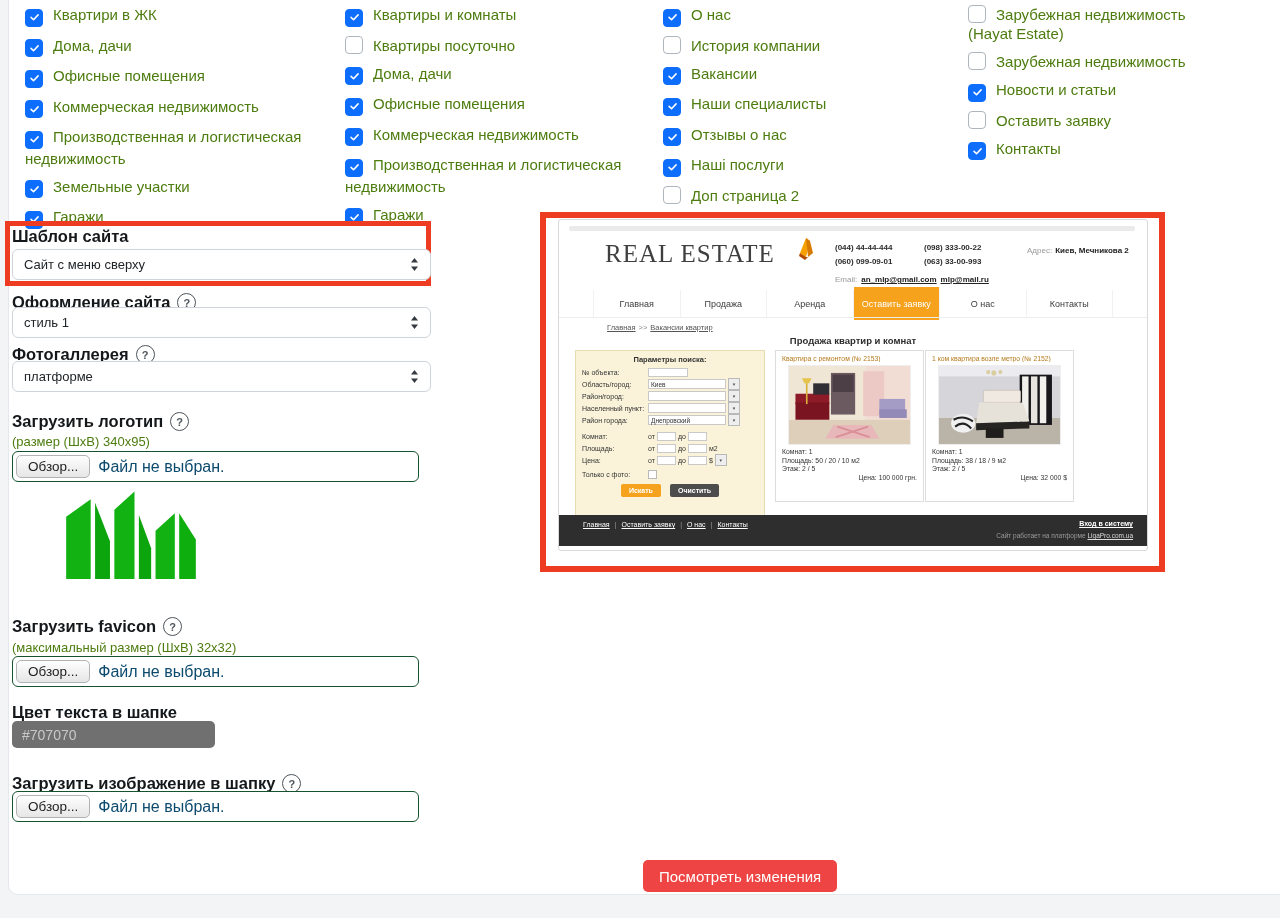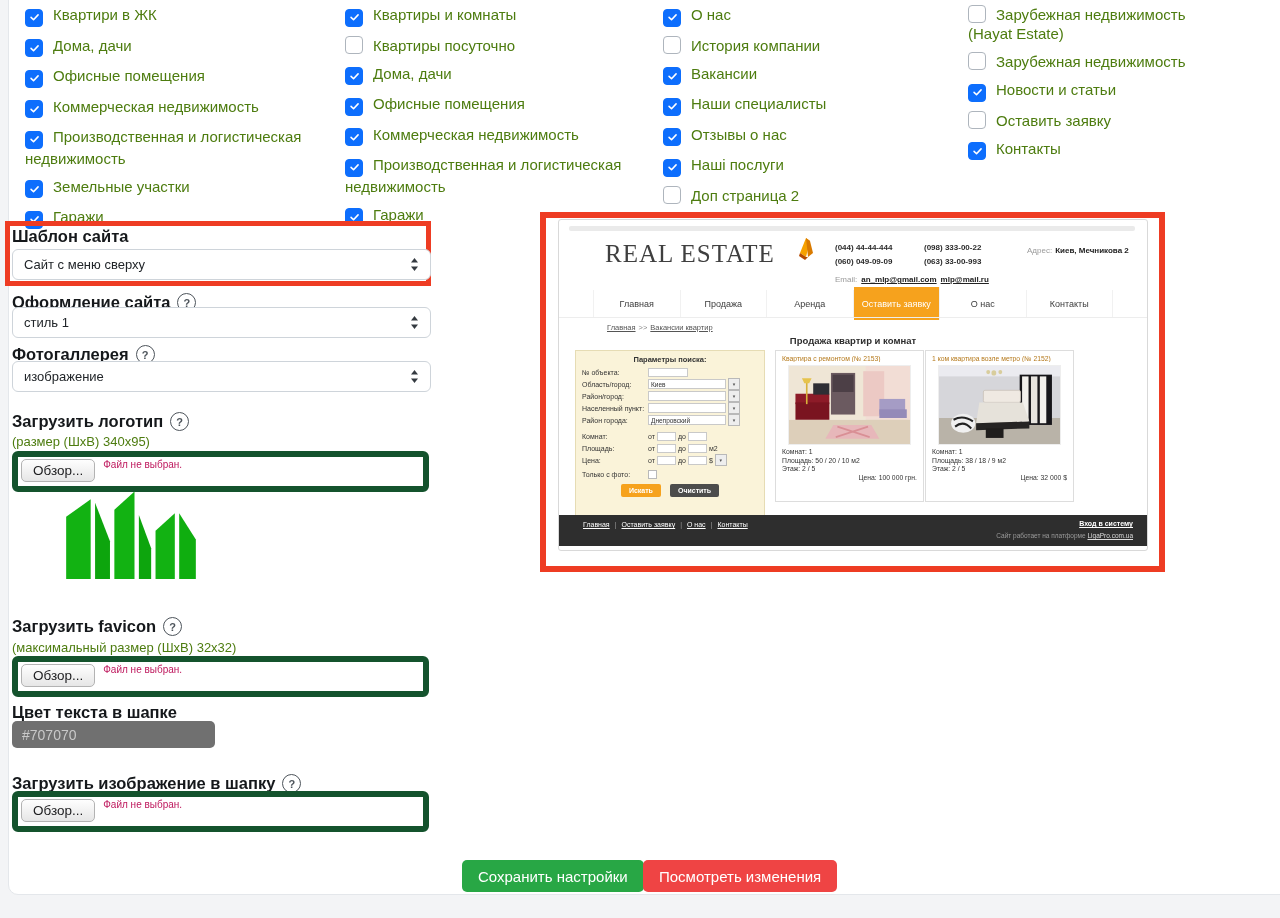--- a/index.html
+++ b/index.html
@@ -18,26 +18,26 @@
   .cb.on{background:#0d6efd;border-color:#0d6efd}
 
   
   .sec-label{position:absolute;font-size:16.5px;font-weight:700;color:#15181b;display:flex;align-items:center;gap:7px}
   .help{display:inline-flex;width:17px;height:17px;border:1.6px solid #4d5step:none;border:1.6px solid #4d545b;border-radius:50%;
         align-items:center;justify-content:center;font-size:11px;font-weight:700;color:#4d545b;cursor:pointer}
   .hint{position:absolute;font-size:13px;color:#4d7c0f}
   .select{position:absolute;width:381px;height:29px;border:1px solid #ced4da;border-radius:6px;background:#fff;
           display:flex;align-items:center;padding:0 25px 0 11px;font-size:13px;color:#212529;cursor:pointer}
   .updown{position:absolute;right:11px;top:8px}
-  .file{position:absolute;width:394px;height:25px;border:6px solid #14532d;border-radius:6px;background:#fff;
-        display:flex;padding:2px 8px 2px 3px}
+  .file{position:absolute;width:394px;height:25px;border:1px solid #14532d;border-radius:6px;background:#fff;
+        display:flex;align-items:center;padding:2px 8px 2px 3px}
   .browse{display:inline-flex;align-items:center;height:21px;padding:0 11px;margin-right:8px;flex:none;
           border:1px solid #b3b3b3;border-radius:5px;background:linear-gradient(#fefefe,#e6e6e6);
           font-size:13.5px;color:#1d1d1f;cursor:pointer}
-  .nofile{font-size:10px;color:#be185d}
+  .nofile{font-size:16px;color:#0c4a6e}
   .red-box{position:absolute;left:5px;top:221px;width:416px;height:55px;border:5px solid #ee3c23}
   .swatch{position:absolute;left:12px;top:721px;width:183px;height:27px;background:#707070;border-radius:5px;
           display:flex;align-items:center;padding:0 10px;font-size:14px;color:#c9c9c9;cursor:pointer}
   .btn{position:absolute;height:32px;display:inline-flex;align-items:center;padding:0 16px;border-radius:5px;
        font-size:15px;color:#fff;cursor:pointer;border:none}
   .btn.save{background:#28a745}
   .btn.view{background:#ef4444}
 
   
   .preview{position:absolute;left:540px;top:212px;width:613px;height:348px;border:6px solid #ee3c23;background:#fff}
@@ -242,21 +242,21 @@
           <path d="M4.5 13 1 8.4h7z" fill="#343a40"></path>
         </svg>
     </span>
   </div>
 
   <div class="sec-label" style="left:12px;top:345px">
     <span>Фотогаллерея</span>
     <span class="help">?</span>
   </div>
   <div class="select" style="left:12px;top:361px">
-    <span>изображение</span>
+    <span>платформе</span>
     <span class="updown">
       <svg width="9" height="13" viewBox="0 0 9 13">
           <path d="M4.5 0 8 4.6H1z" fill="#343a40"></path>
           <path d="M4.5 13 1 8.4h7z" fill="#343a40"></path>
         </svg>
     </span>
   </div>
 
   <div class="sec-label" style="left:12px;top:412px">
     <span>Загрузить логотип</span>
@@ -297,38 +297,37 @@
 
   <div class="sec-label" style="left:12px;top:774px">
     <span>Загрузить изображение в шапку</span>
     <span class="help">?</span>
   </div>
   <div class="file" style="left:12px;top:791px">
     <span class="browse">Обзор...</span>
     <span class="nofile">Файл не выбран.</span>
   </div>
 
-  <button class="btn save" style="left:462px;top:860px">Сохранить настройки</button>
   <button class="btn view" style="left:643px;top:860px">Посмотреть изменения</button>
 
   <div class="preview">
     <div class="site">
       <div class="strip"></div>
       <div class="brand">REAL ESTATE</div>
       <div class="brand-icon">
         <svg width="17" height="24" viewBox="0 0 17 24">
           <polygon points="3,16 9,1 13,4 9,20" fill="#f6a100"></polygon>
           <polygon points="9,1 13,4 16,16 11,20" fill="#d97a00"></polygon>
           <polygon points="3,16 9,20 11,20 8,23 2,19" fill="#b54a00"></polygon>
         </svg>
       </div>
       <div class="phones">
         <span>(044) 44-44-444</span>
         <span>(098) 333-00-22</span>
-        <span>(060) 049-09-09</span>
+        <span>(060) 099-09-01</span>
         <span>(063) 33-00-993</span>
       </div>
       <div class="emails">
         <span>Email:</span><a>an_mlp@gmail.com</a><a>mlp@mail.ru</a>
       </div>
       <div class="addr">
         <span>Адрес:</span><b>Киев, Мечникова 2</b>
       </div>
       <div class="menu">
           <span class="mi ">Главная</span>

